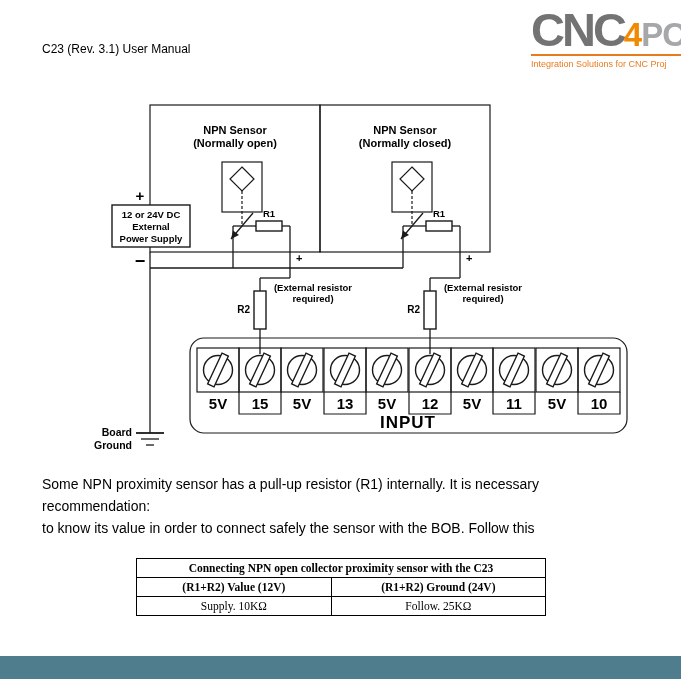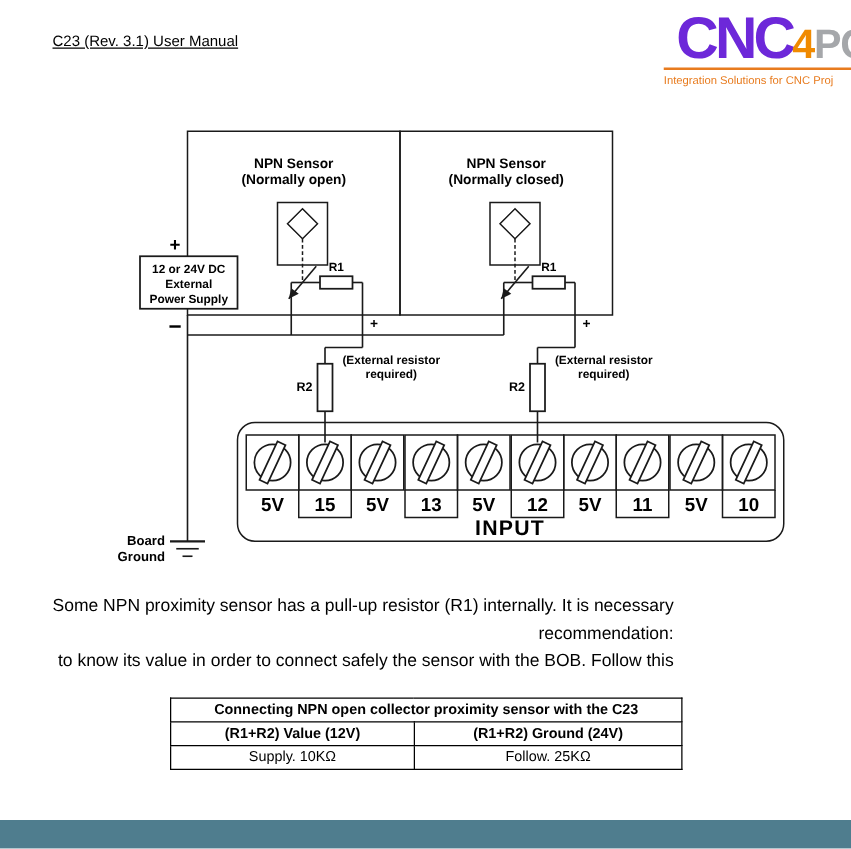--- a/index.html
+++ b/index.html
@@ -1,21 +1,21 @@
 <!DOCTYPE html>
 <html><head>
 <meta charset="utf-8">
 <style>
   * { margin:0; padding:0; box-sizing:border-box; }
   html,body { background:#fff; }
   .page {
     position:relative; width:681px; height:679px; background:#fff;
     overflow:hidden; font-family:"Liberation Sans", sans-serif; color:#000;
   }
-  .header-title { position:absolute; top:26px; left:42px; font-size:12px;text-decoration:underline; }
+  .header-title { position:absolute; top:42px; left:42px; font-size:12px; }
   .logo { position:absolute; top:8px; left:531px; width:200px; }
   .logo-row { white-space:nowrap; line-height:0.95; }
   .logo-cnc { font-size:47px; font-weight:bold; letter-spacing:-3px; }
   .logo-4pc { font-size:33px; font-weight:bold; letter-spacing:-1px; }
   .logo-rule { height:2px; width:170px; margin-top:1px; }
   .logo-tagline { font-size:9px; margin-top:3px; white-space:nowrap; }
   .diagram-svg { position:absolute; top:95px; left:0; }
   svg text { font-family:"Liberation Sans", sans-serif; fill:#000; }
   .wire  { stroke:#1a1a1a; stroke-width:1.3; fill:none; }
   .wire2 { stroke:#1a1a1a; stroke-width:1.8; fill:none; }
@@ -28,37 +28,37 @@
   .t-minus{ font-size:18px; font-weight:bold; text-anchor:middle; }
   .t-note { font-size:9.5px; font-weight:bold; text-anchor:middle; }
   .t-rmid { font-size:9.5px; font-weight:bold; text-anchor:middle; }
   .t-rend { font-size:10px; font-weight:bold; text-anchor:end; }
   .t-plus { font-size:11px; font-weight:bold; text-anchor:start; }
   .t-term { font-size:15px; font-weight:bold; text-anchor:middle; }
   .t-input{ font-size:17px; font-weight:bold; text-anchor:middle; letter-spacing:1px; }
   .t-gnd  { font-size:10.5px; font-weight:bold; text-anchor:end; }
   .caption { position:absolute; top:456px; left:42px; font-size:12px; font-weight:bold; }
   .bodytext { position:absolute; top:473px; left:42px; font-size:14px; line-height:22px; }
-  .bodytext div { white-space:nowrap;text-align:right; }
+  .bodytext div { white-space:nowrap; }
   .info-table { position:absolute; top:558px; left:136px; width:410px;
     border-collapse:collapse; font-size:11.5px; text-align:center; }
-  .info-table td { border:1px solid #000; padding:3px 4px; }
+  .info-table td { border:1px solid #000; padding:3px 4px;font-family:Liberation Serif, serif; }
   .t-title, .t-head { font-weight:bold; }
   .footer-bar { position:absolute; left:0; bottom:0; width:681px; height:23px; }
 </style>
 </head>
 <body>
 
 <div class="page">
 
   <div class="header-title">C23 (Rev. 3.1) User Manual</div>
 
   <div class="logo">
     <div class="logo-row">
-      <span class="logo-cnc" style="color: #6d28d9; margin-left: 10px;">CNC</span><span class="logo-4pc logo-4" style="color: rgb(240, 138, 0);">4</span><span class="logo-4pc logo-pc" style="color: rgb(165, 167, 170);">PC</span>
+      <span class="logo-cnc" style="color: #737373;">CNC</span><span class="logo-4pc logo-4" style="color: rgb(240, 138, 0);">4</span><span class="logo-4pc logo-pc" style="color: rgb(165, 167, 170);">PC</span>
     </div>
     <div class="logo-rule" style="background: rgb(232, 123, 30);"></div>
     <div class="logo-tagline" style="color: rgb(232, 123, 30);">Integration Solutions for CNC Proj</div>
   </div>
 
   <svg class="diagram-svg" width="681" height="365" viewBox="0 0 681 365">
 
     <rect class="box" x="150" y="10" width="170" height="147"></rect>
     <rect class="box" x="320" y="10" width="170" height="147"></rect>
 

